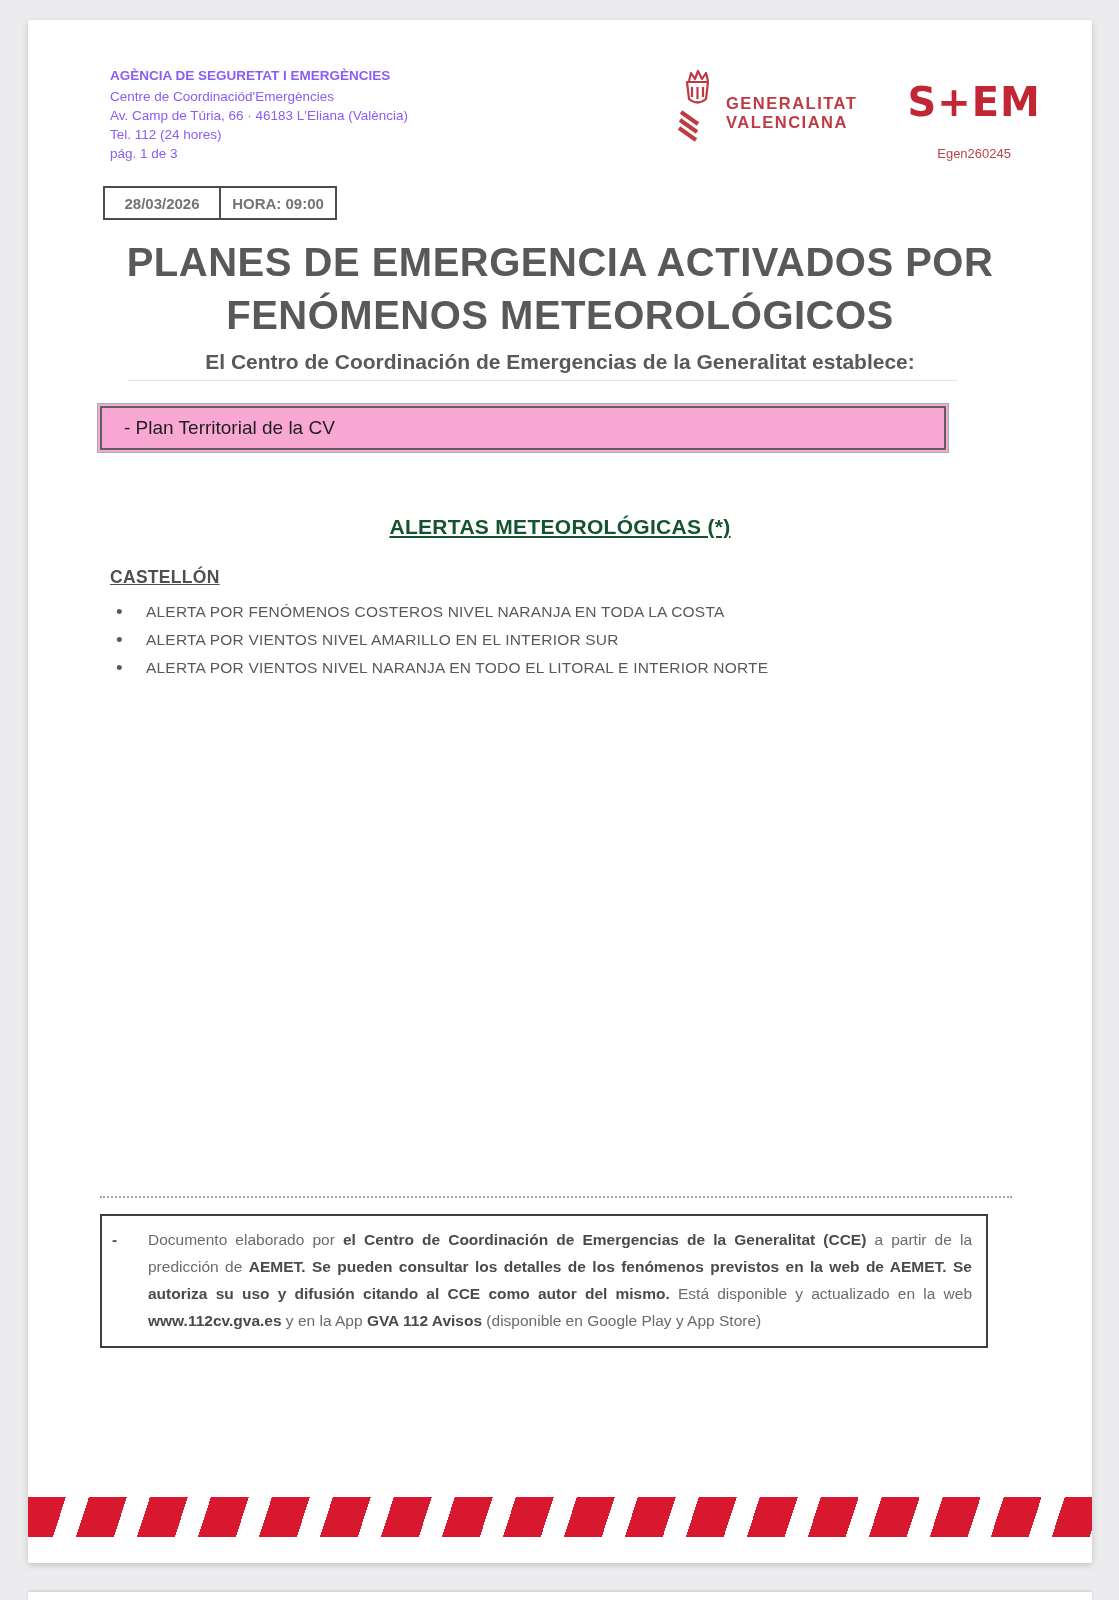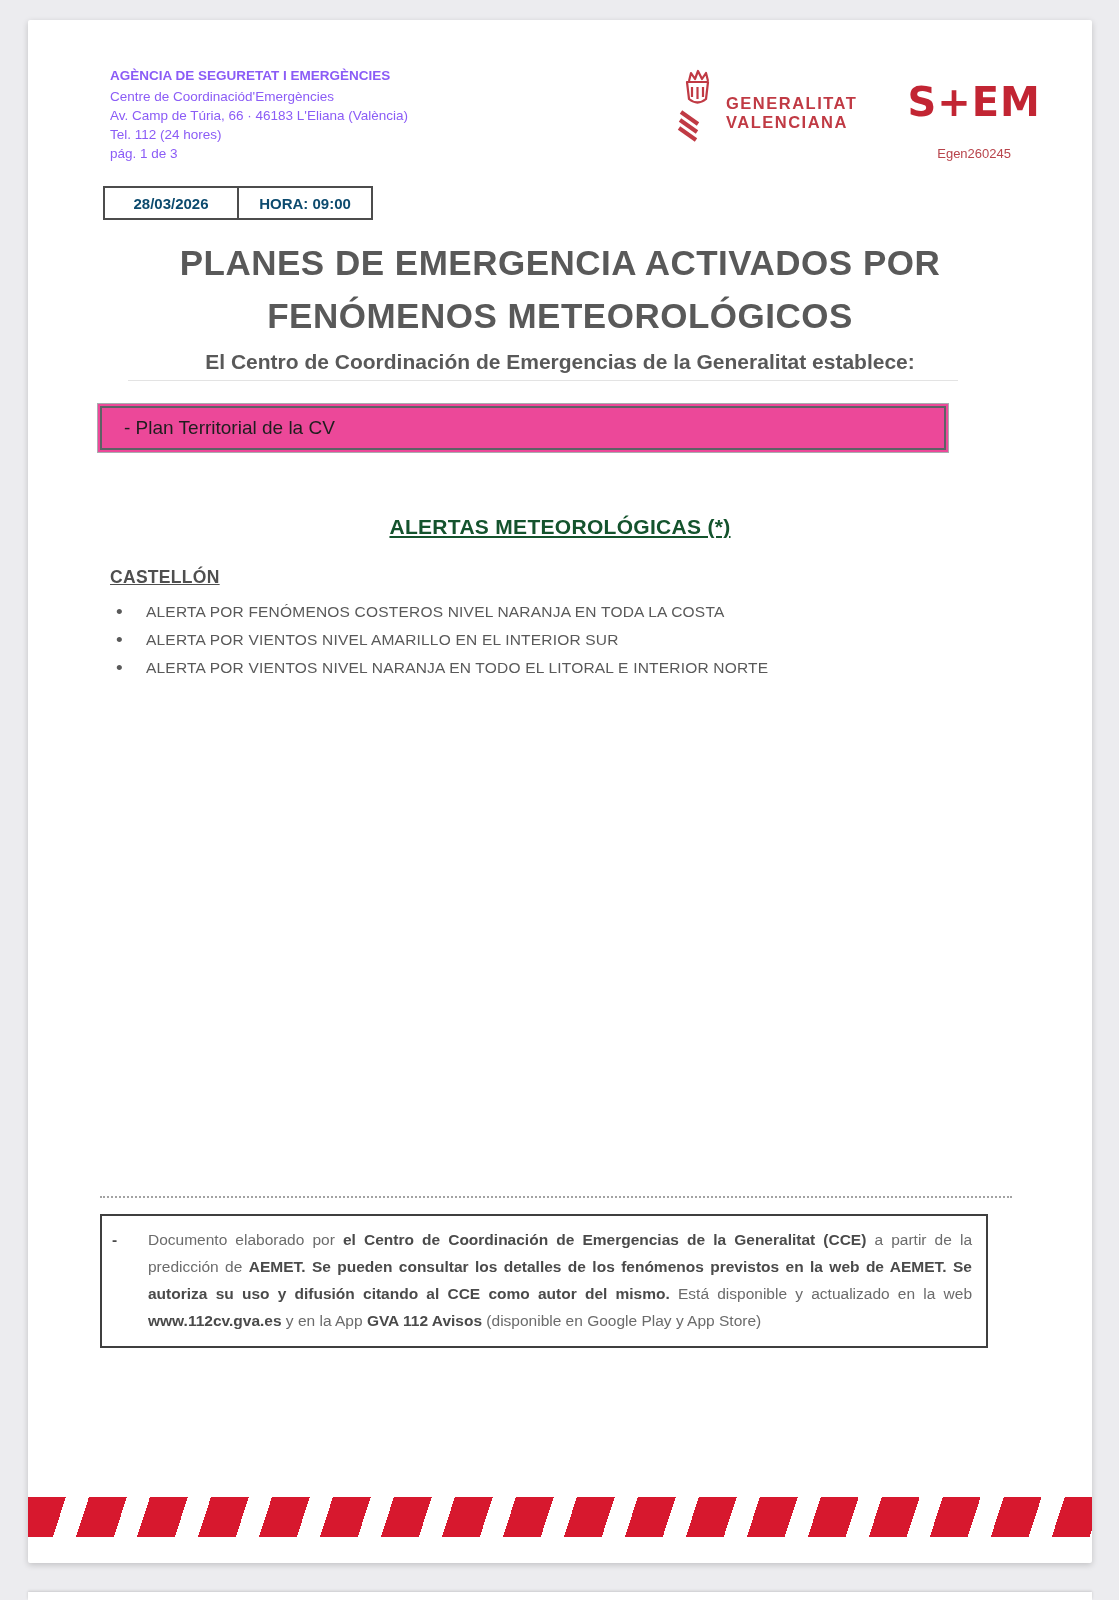--- a/index.html
+++ b/index.html
@@ -36,39 +36,39 @@
     color:#c22533;font-weight:800;font-size:40px;letter-spacing:1px;
     line-height:40px;margin-top:16px;font-family:"DejaVu Sans",sans-serif;
   }
   .doc-ref{color:#b8444b;font-size:13px;margin-top:24px;text-align:center;}
   
   .date-table{
     position:absolute;left:75px;top:166px;display:flex;
     border:2px solid #4c4c4c;
   }
   .date-cell{
-    width:132px;height:30px;display:flex;align-items:center;justify-content:center;
-    color:#0c4a6e;font-weight:bold;font-size:15px;
+    width:114px;height:30px;display:flex;align-items:center;justify-content:center;
+    color:#737373;font-weight:bold;font-size:15px;
   }
   .date-cell + .date-cell{border-left:2px solid #4c4c4c;}
   
   .title-block{
     position:absolute;left:0;top:216px;width:100%;
     text-align:center;color:#595959;font-weight:bold;
-    font-size:35px;line-height:53px;letter-spacing:.5px;
+    font-size:40px;line-height:53px;letter-spacing:.5px;
   }
   .subtitle{
     position:absolute;left:0;top:330px;width:100%;
     text-align:center;color:#595959;font-weight:bold;font-size:21px;
   }
   
   .hairline-top{position:absolute;left:100px;top:360px;width:830px;border-top:1px solid #e3e3e3;}
   .plan-box-outer{
     position:absolute;left:69px;top:383px;width:846px;
-    border:1px solid #a9adb0;padding:2px;background:#ec4899;
+    border:1px solid #a9adb0;padding:2px;background:#f9a8d4;
   }
   .plan-box-inner{
     border:2px solid #5d6165;min-height:40px;
     display:flex;align-items:center;padding-left:22px;
   }
   .plan-line{color:#1e1e1e;font-size:19px;}
   
   .alerts-heading{
     position:absolute;left:0;top:495px;width:100%;text-align:center;
     color:#14532d;font-weight:bold;font-size:21px;text-decoration:underline;

